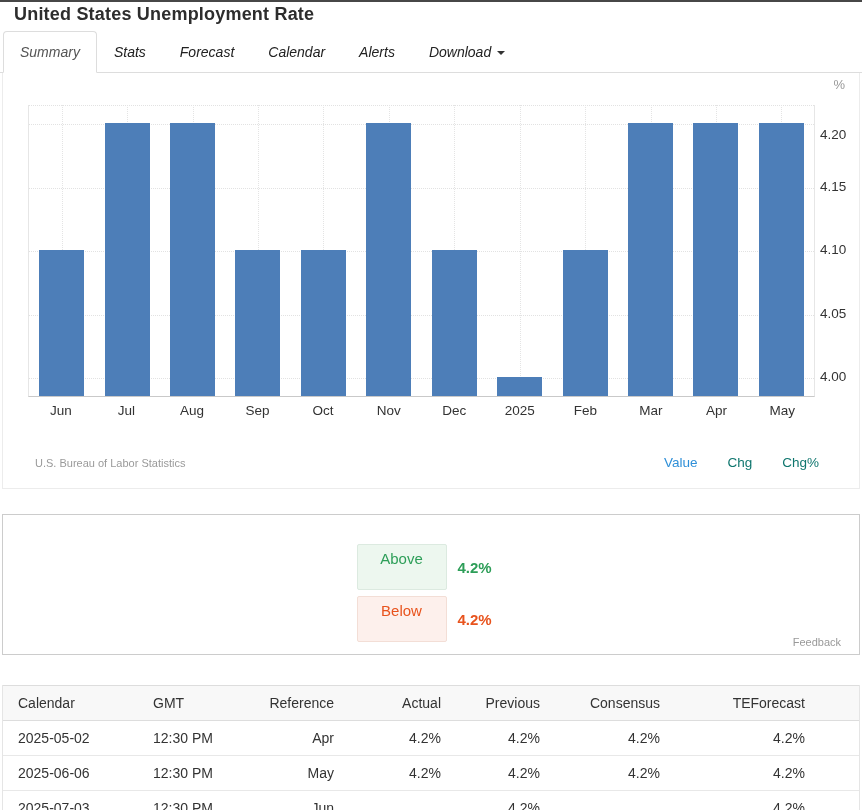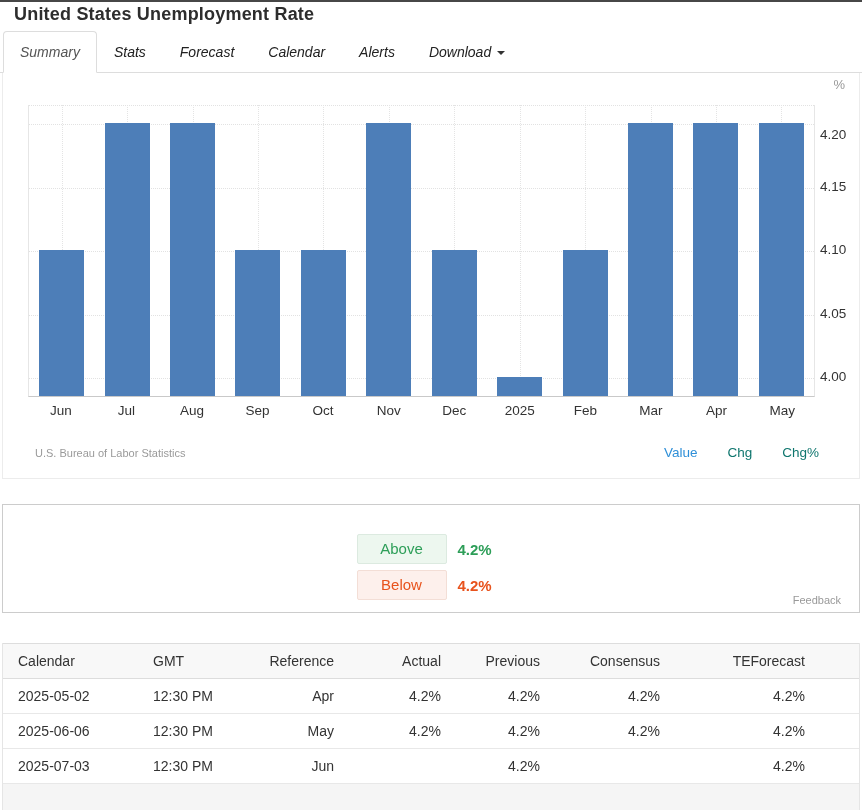--- a/index.html
+++ b/index.html
@@ -41,37 +41,37 @@
   .hgrid { position: absolute; left: 0; width: 100%; height: 0; border-top: 1px dotted #e2e2e2; }
   .slot { position: relative; flex: 1 1 0; height: 100%; }
   .vgrid { position: absolute; left: 50%; top: 0; bottom: 0; width: 0; border-left: 1px dotted #e4e4e4; }
   .bar { position: absolute; bottom: 0; left: 50%; width: 45px; margin-left: -22.5px; z-index: 2; }
   .x-labels { position: absolute; left: 25px; top: 330px; width: 787px; display: flex; }
   .x-label { flex: 1 1 0; text-align: center; font-size: 13.5px; color: #333; }
   .y-tick { position: absolute; left: 817px; font-size: 13.5px; color: #333; }
 
   .chart-footer {
     display: flex; justify-content: space-between; align-items: center;
-    margin-top: 22px; padding: 0 40px 0 32px;
+    margin-top: 32px; padding: 0 40px 0 32px;
   }
   .chart-source { font-size: 11px; color: #9a9a9a; }
   .series-links { display: flex; gap: 30px; }
   .series-link { font-size: 13.5px; color: #0f766e; cursor: pointer; }
   .series-link.active { color: #2E8FD8; }
 
   
   .poll-panel {
     position: relative; margin: 25px 2px 0 2px; border: 1px solid #ccc;
     padding: 14px 10px 12px 10px; text-align: center;
   }
   .poll-question { font-size: 14px; color: #333; }
   .poll-row { display: flex; justify-content: center; align-items: center; margin-top: 15px; }
   .poll-row + .poll-row { margin-top: 6px; }
   .poll-btn {
-    width: 90px; height: 30px; line-height: 28px; font-size: 15px; text-align: center;
+    width: 90px; height: 46px; line-height: 28px; font-size: 15px; text-align: center;
     border: 1px solid #ddd; border-radius: 2px; cursor: pointer;
   }
   .poll-btn.above { background: #edf7ef; border-color: #dcEAe0; color: #2D9E58; }
   .poll-btn.below { background: #fdf0ec; border-color: #f3ded6; color: #E8531D; }
   .poll-val { width: 48px; margin-left: 11px; text-align: left; font-size: 15px; font-weight: bold; }
   .poll-val.green { color: #2D9E58; }
   .poll-val.orange { color: #E8531D; }
   .feedback-link { position: absolute; right: 18px; bottom: 6px; font-size: 11px; color: #999; cursor: pointer; }
 
   

